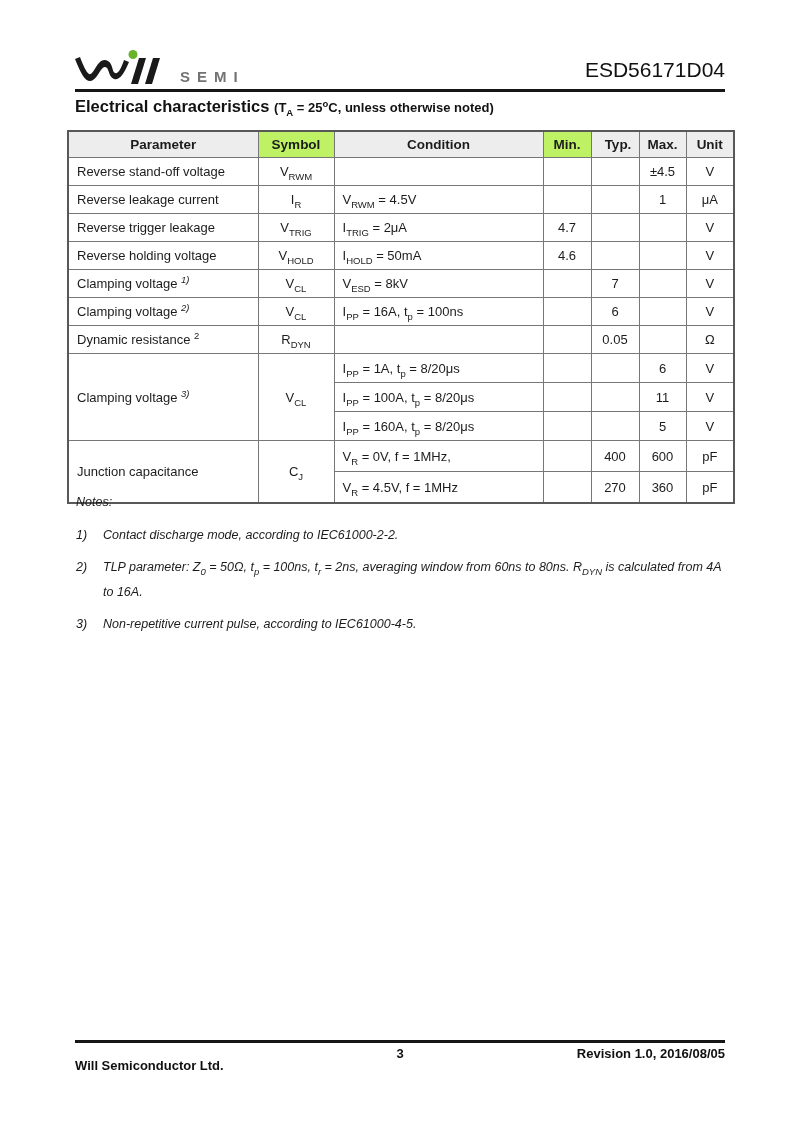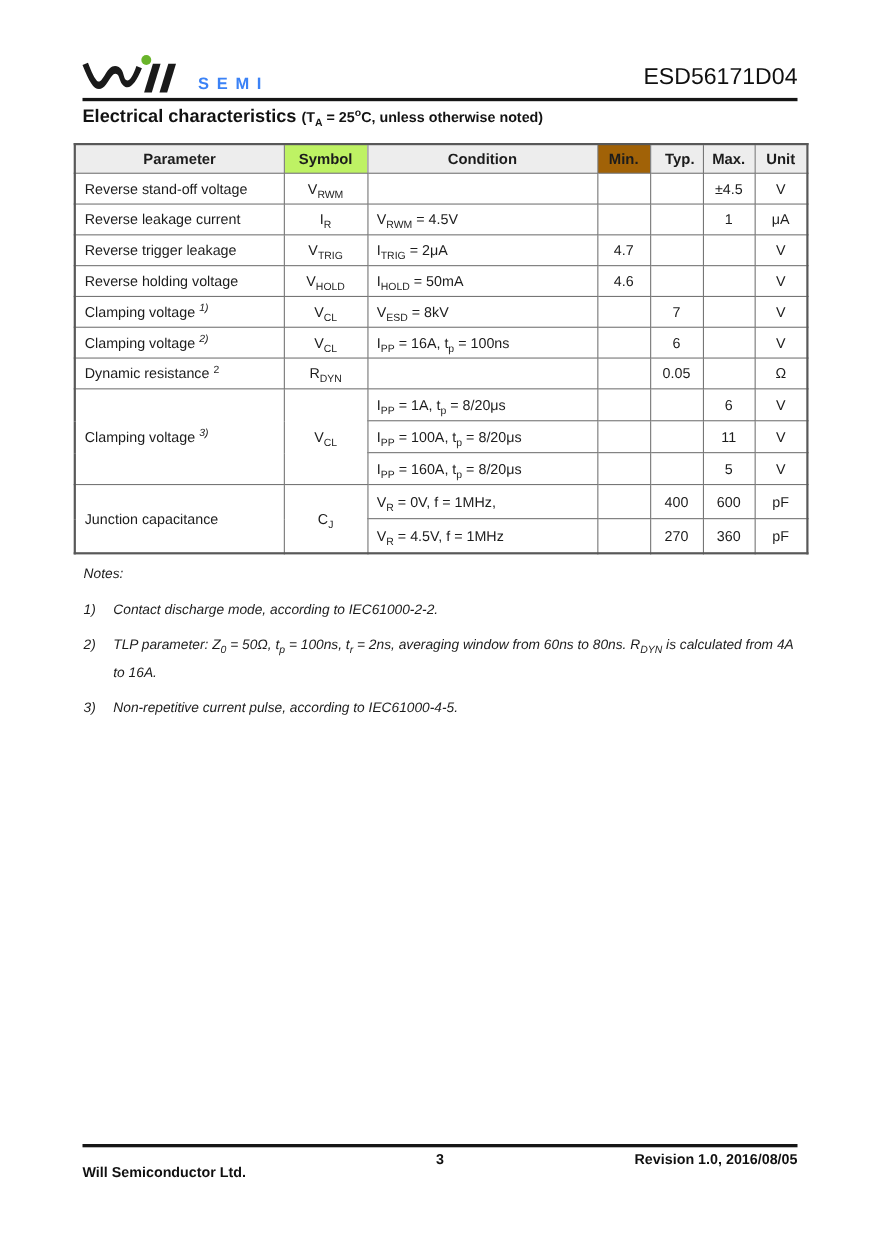--- a/index.html
+++ b/index.html
@@ -6,21 +6,21 @@
   body{
     width:800px;height:1131px;position:relative;background:#ffffff;
     font-family:"Liberation Sans","DejaVu Sans",sans-serif;color:#1c1c1c;
     overflow:hidden;
   }
   
   .brand{position:absolute;left:73px;top:48px;width:320px;height:44px;}
   .brand svg{position:absolute;left:0;top:2px;}
   .brand .semi{
     position:absolute;left:107px;top:20px;font-size:15px;font-weight:600;
-    letter-spacing:7px;color:#3b82f6;
+    letter-spacing:7px;color:#737373;
   }
   .part-number{
     position:absolute;right:75px;top:58px;font-size:21px;font-weight:normal;color:#101010;
   }
   .rule-top{position:absolute;left:75px;right:75px;top:89px;height:3px;background:#161616;}
   
   .page-title{position:absolute;left:75px;top:97px;font-weight:bold;color:#121212;}
   .page-title .main{font-size:16.5px;}
   .page-title .cond{font-size:13px;}
   
@@ -32,21 +32,21 @@
   }
   thead th{background:#ededed;font-weight:bold;text-align:center;height:25px;font-size:13.5px;}
   td{height:27px;text-align:center;}
   td.l{text-align:left;padding-left:8px;}
   tr.h28 td{height:28px;}
   tr.h30 td{height:30px;}
   sub{font-size:9.5px;line-height:0;}
   sup{font-size:9.5px;line-height:0;}
   sup.it{font-style:italic;}
   
-  .notes{position:absolute;left:76px;top:514px;width:652px;font-style:italic;font-size:12.5px;color:#1c1c1c;}
+  .notes{position:absolute;left:76px;top:495px;width:652px;font-style:italic;font-size:12.5px;color:#1c1c1c;}
   .notes .lbl{margin-bottom:14px;}
   .note-row{display:flex;margin-bottom:7px;line-height:25px;}
   .note-row .num{width:27px;flex:0 0 27px;}
   .note-row .txt{flex:1;}
   
   .rule-bottom{position:absolute;left:75px;right:75px;top:1040px;height:3px;background:#161616;}
   .footer-row{
     position:absolute;left:75px;right:75px;top:1046px;display:flex;align-items:flex-start;
     font-size:13px;font-weight:bold;color:#101010;
   }
@@ -83,21 +83,21 @@
       <col style="width:48px">
         <col style="width:48px">
         <col style="width:47px">
         <col style="width:48px">
     </colgroup>
     <thead>
       <tr>
           <th style="background: rgb(237, 237, 237);">Parameter</th>
           <th style="background: #bef264;">Symbol</th>
           <th style="background: rgb(237, 237, 237);">Condition</th>
-          <th style="background: #a16207;">Min.</th>
+          <th style="background: #bef264;">Min.</th>
           <th style="background: rgb(237, 237, 237); padding-left: 12px;">Typ.</th>
           <th style="background: rgb(237, 237, 237);">Max.</th>
           <th style="background: rgb(237, 237, 237);">Unit</th>
         </tr>
     </thead>
     <tbody>
         <tr>
           <td class="l" rowspan="1">Reverse stand-off voltage</td>
           <td rowspan="1">V<sub>RWM</sub></td>
           <td class="l"></td>

